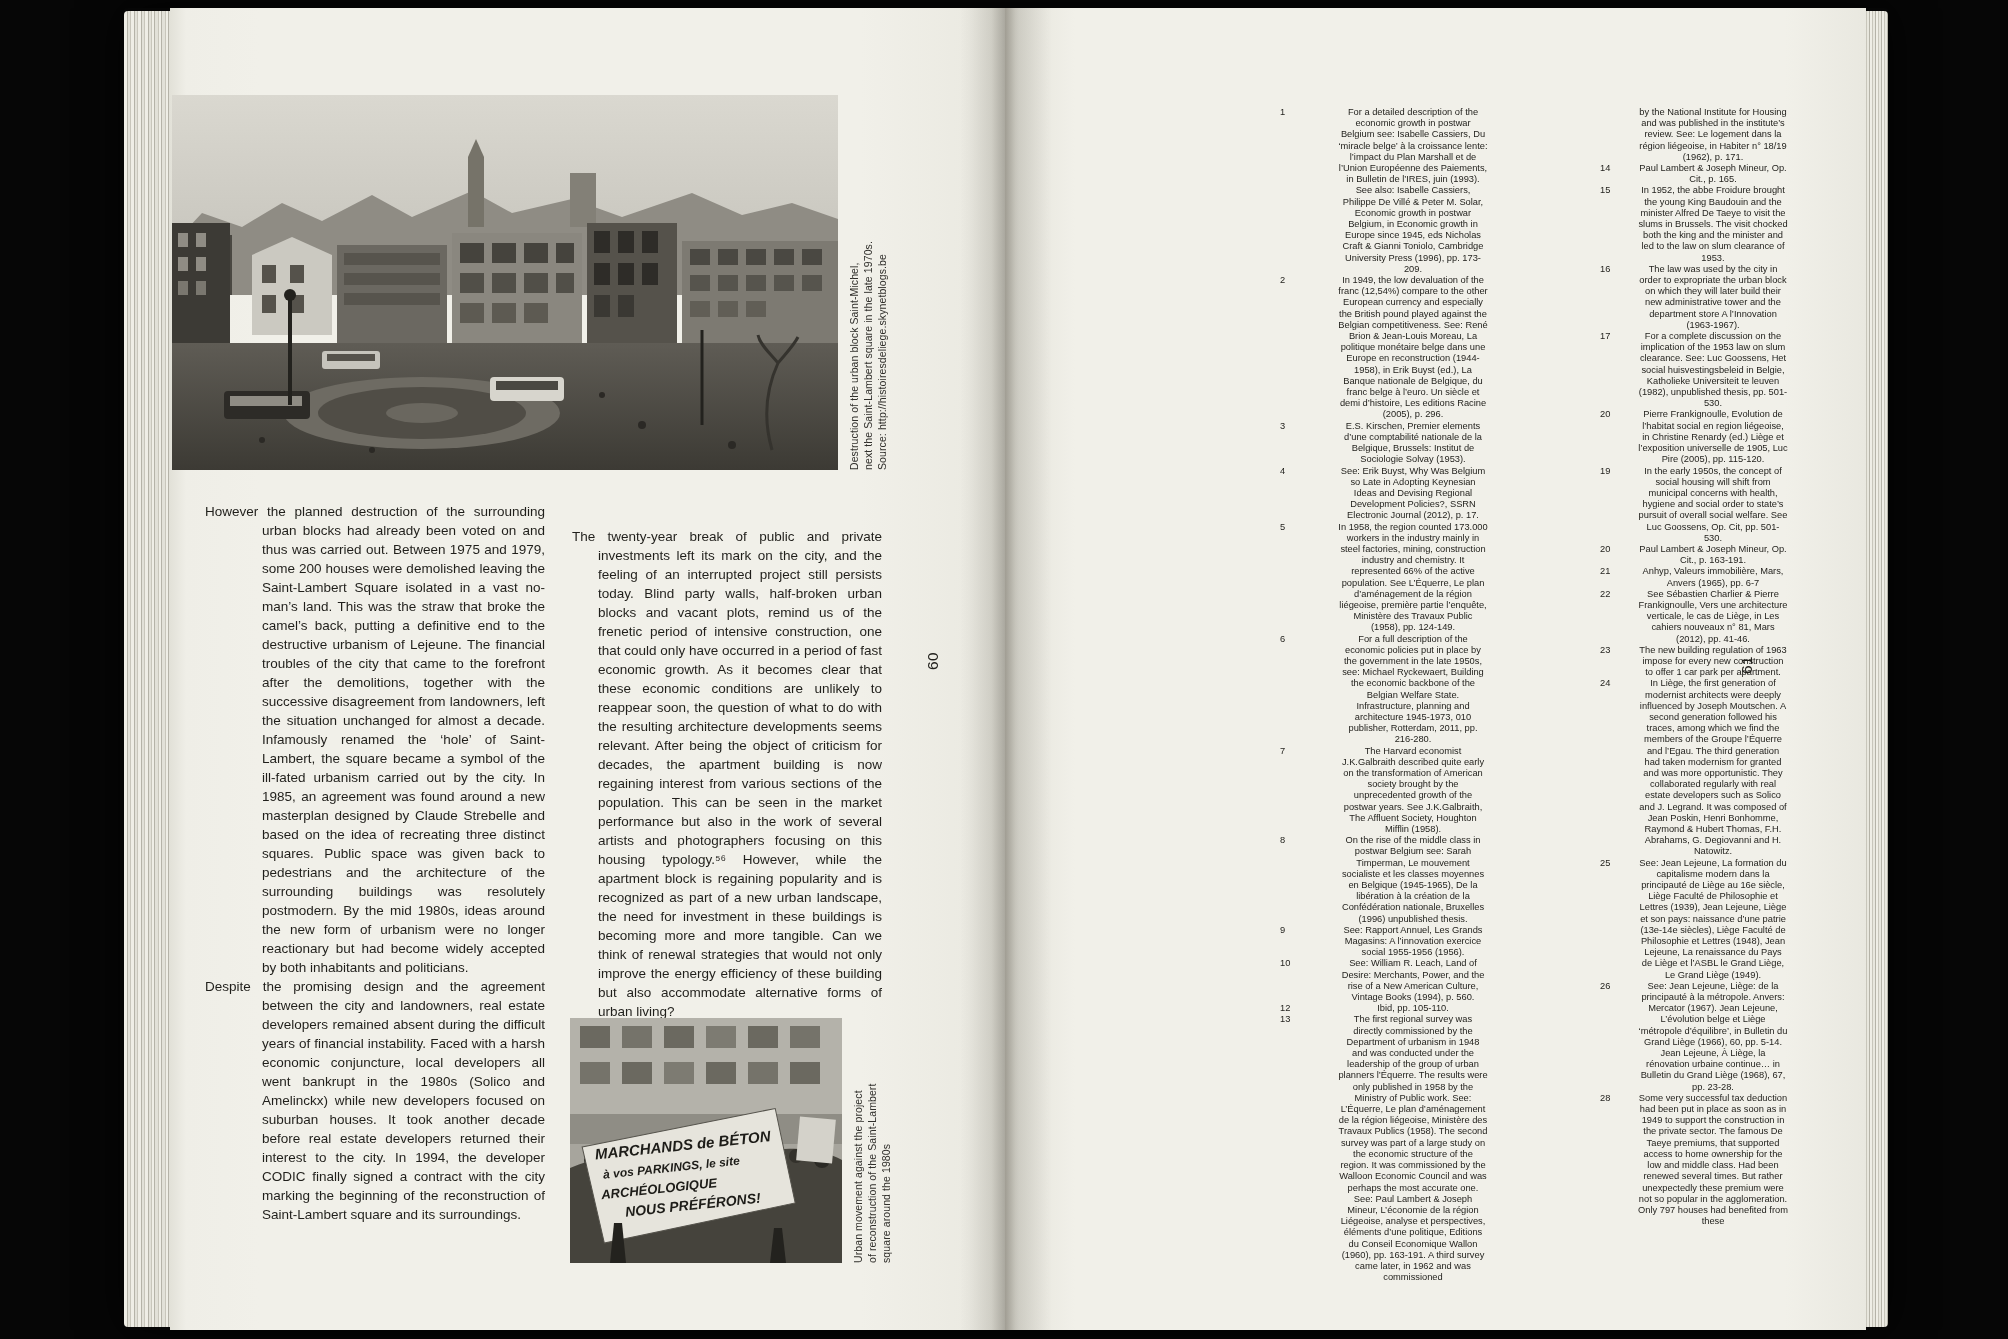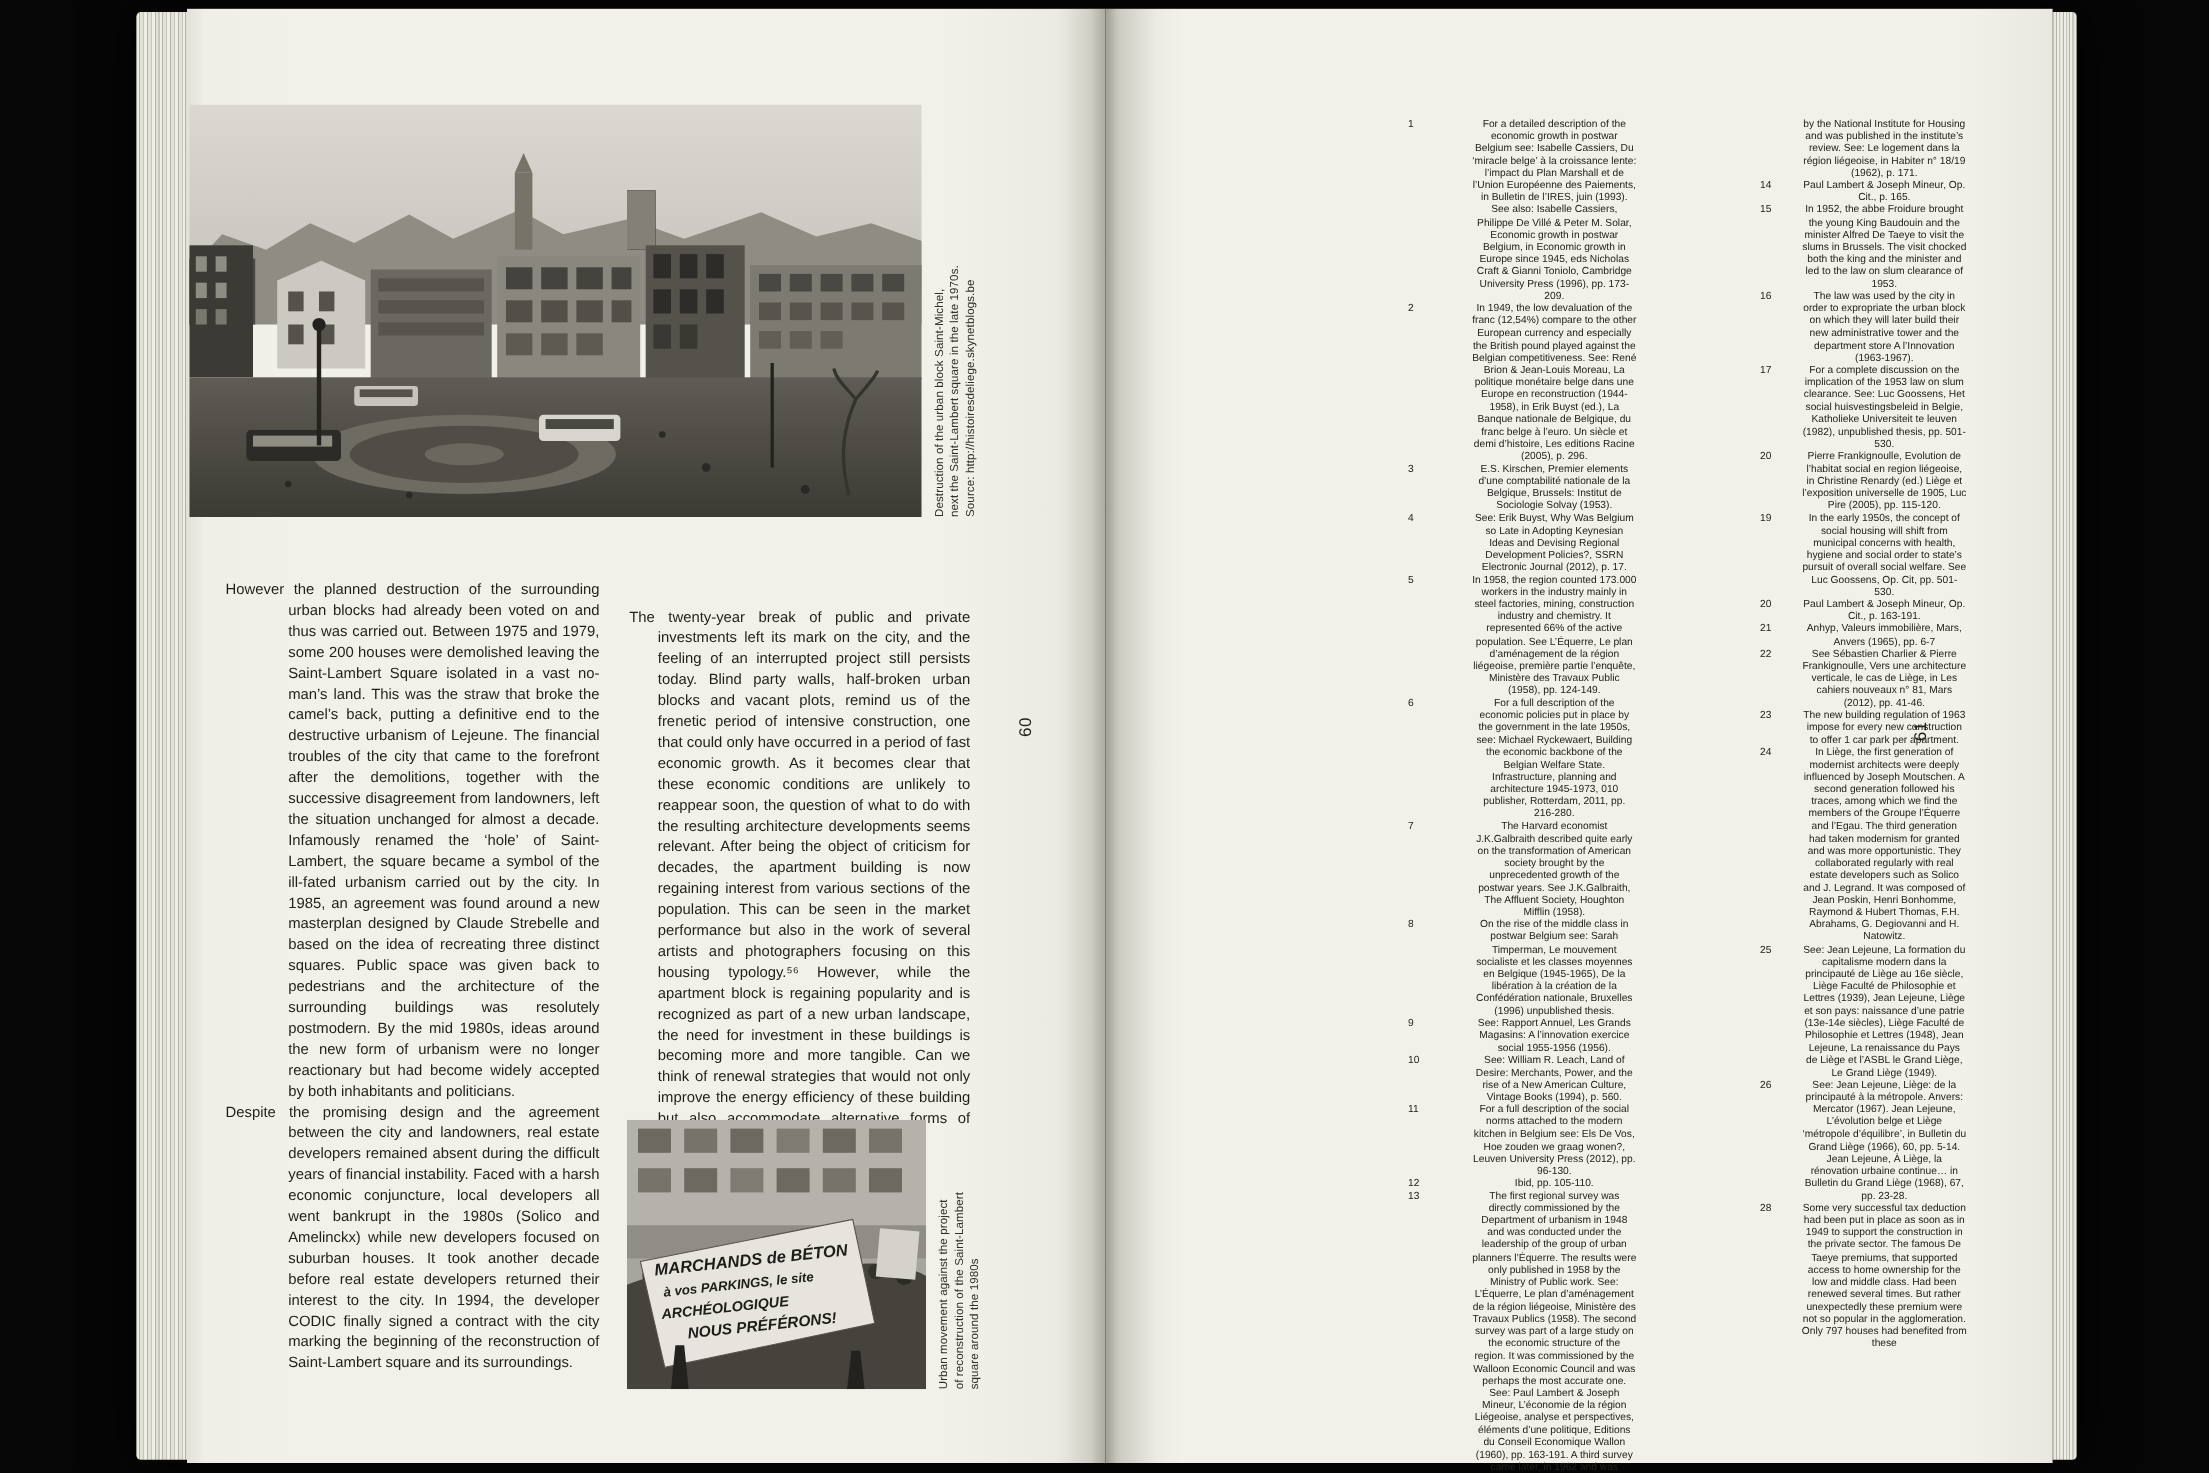--- a/index.html
+++ b/index.html
@@ -54,21 +54,21 @@
   .vcap-bottom{left:728px;top:1010px;}
   .vcap-bottom .vcap-inner{width:245px;}
   .folio{
     position:absolute;transform:rotate(-90deg);transform-origin:center;
     font-size:15.5px;color:#22211d;letter-spacing:.3px;
   }
   .folio-left{left:800px;top:644px;}
   .folio-right{left:1614px;top:648px;}
 
   
-  .bodycol{position:absolute;top:518px;font-size:13.5px;line-height:19px;color:#201f1b;text-align:justify;}
+  .bodycol{position:absolute;top:494px;font-size:13.5px;line-height:19px;color:#201f1b;text-align:justify;}
   .bodycol-1{left:81px;width:340px;}
   .bodycol-2{left:448px;width:310px;margin-top:25px;}
   .bodycol p{margin:0;}
   .bodycol-1 p{padding-left:57px;text-indent:-57px;}
   .bodycol-2 p{padding-left:26px;text-indent:-26px;}
 
   
   .notes{position:absolute;top:99px;font-size:9.3px;line-height:11.2px;color:#24231f;}
   .notes-1{left:1156px;}
   .notes-2{left:1476px;}
@@ -288,24 +288,20 @@
       <div class="note-row">
         <span class="note-num">9</span>
         <span class="note-text">See: Rapport Annuel, Les Grands Magasins: A l’innovation exercice social 1955-1956 (1956).</span>
       </div>
 
       <div class="note-row">
         <span class="note-num">10</span>
         <span class="note-text">See: William R. Leach, Land of Desire: Merchants, Power, and the rise of a New American Culture, Vintage Books (1994), p. 560.</span>
       </div>
 
-      <div class="note-row">
-        <span class="note-num">11</span>
-        <span class="note-text">For a full description of the social norms attached to the modern kitchen in Belgium see: Els De Vos, Hoe zouden we graag wonen?, Leuven University Press (2012), pp. 96-130.</span>
-      </div>
 
       <div class="note-row">
         <span class="note-num">12</span>
         <span class="note-text">Ibid, pp. 105-110.</span>
       </div>
 
       <div class="note-row">
         <span class="note-num">13</span>
         <span class="note-text">The first regional survey was directly commissioned by the Department of urbanism in 1948 and was conducted under the leadership of the group of urban planners l’Équerre. The results were only published in 1958 by the Ministry of Public work. See: L’Équerre, Le plan d’aménagement de la région liégeoise, Ministère des Travaux Publics (1958). The second survey was part of a large study on the economic structure of the region. It was commissioned by the Walloon Economic Council and was perhaps the most accurate one. See: Paul Lambert &amp; Joseph Mineur, L’économie de la région Liégeoise, analyse et perspectives, éléments d’une politique, Editions du Conseil Economique Wallon (1960), pp. 163-191. A third survey came later, in 1962 and was commissioned</span>
       </div>

